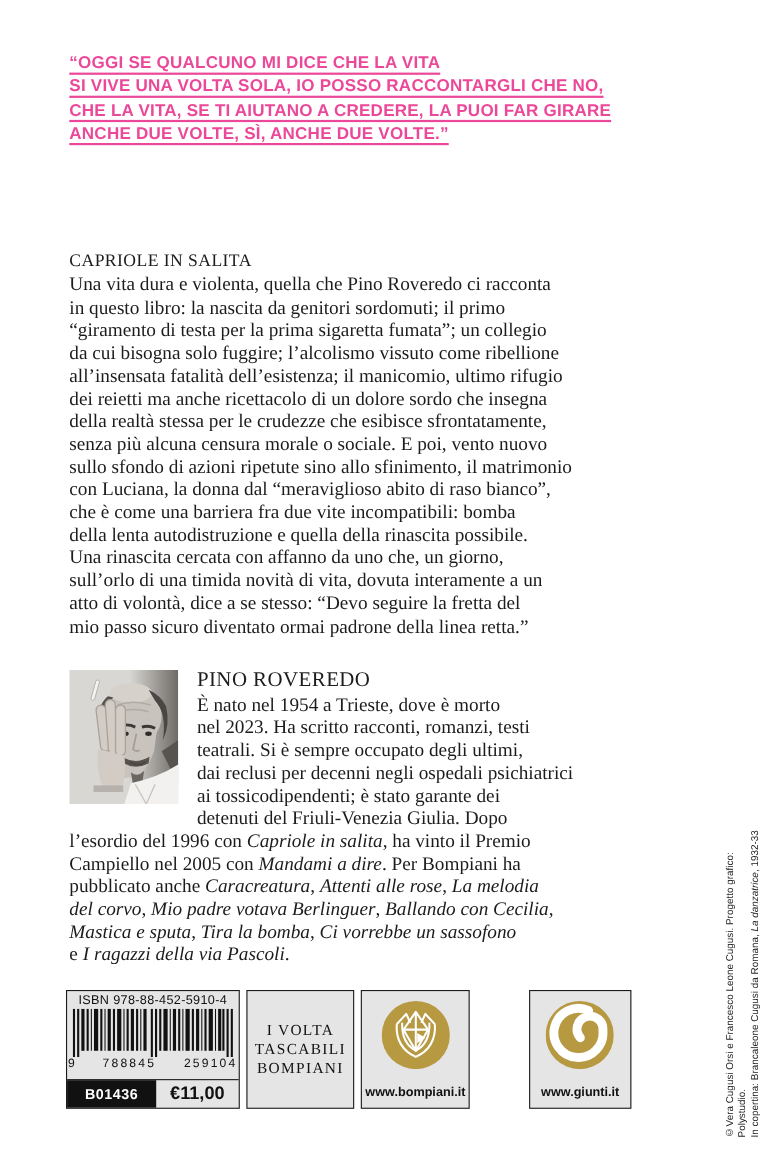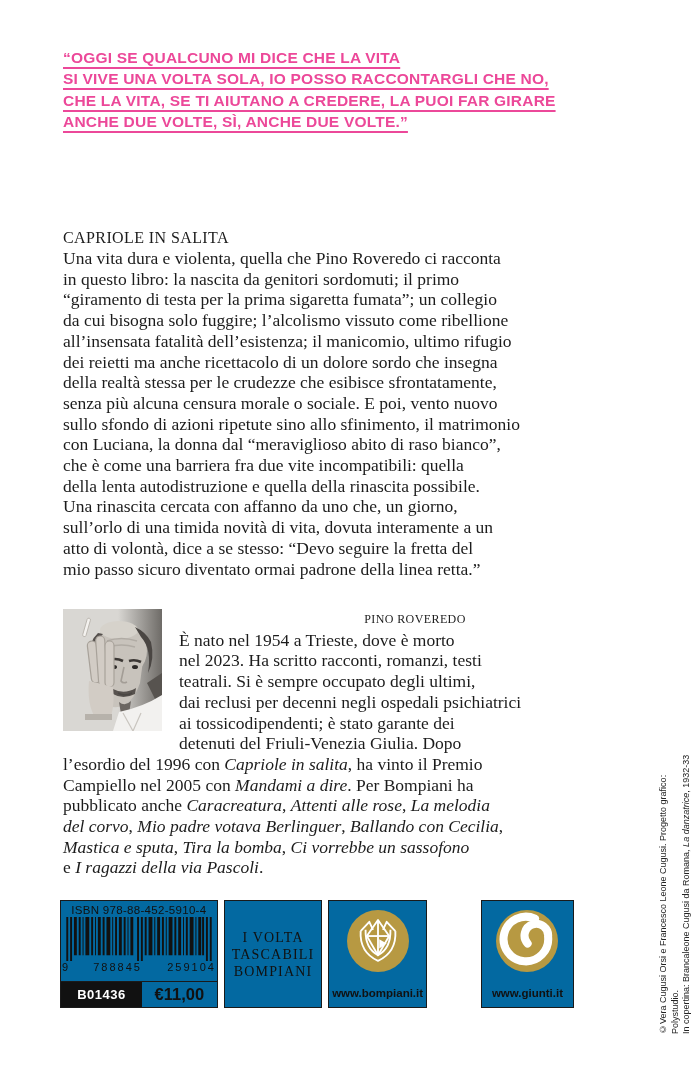--- a/index.html
+++ b/index.html
@@ -15,32 +15,32 @@
   
   .synopsis{position:absolute;left:63px;top:227px;width:588px;}
   .syn-title{font-size:16px;line-height:21px;letter-spacing:.4px;}
   .t-line{font-size:17.5px;line-height:20.7px;}
 
   
   .author{position:absolute;left:63px;top:609px;width:588px;}
   .author-top{display:flex;align-items:flex-start;}
   .photo{width:99px;height:122px;flex:0 0 99px;margin-right:17px;display:block;}
   .author-col{flex:1;}
-  .author-name{font-size:12px;line-height:20.7px;letter-spacing:.4px;text-align:center;}
+  .author-name{font-size:19px;line-height:20.7px;letter-spacing:.4px;}
 
   
   .credits{position:absolute;right:8px;top:742px;height:292px;
            writing-mode:vertical-rl;transform:rotate(180deg);
            font-family:"Liberation Sans",sans-serif;font-size:9px;line-height:11.5px;
            color:#222;}
 
   
   .footer{position:absolute;left:60px;top:900px;width:514px;height:108px;display:flex;gap:6px;
           font-family:"Liberation Sans",sans-serif;}
-  .panel{border:1.5px solid #1a1a1a;box-sizing:border-box;height:108px;background:#0369a1;
+  .panel{border:1.5px solid #1a1a1a;box-sizing:border-box;height:108px;background:#e5e5e5;
          display:flex;flex-direction:column;}
   .p-isbn{width:173px;}
   .p-series{width:108px;justify-content:center;}
   .p-logo{width:108px;align-items:center;}
   .p-logo.last{width:102px;margin-left:48px;}
 
   .isbn-label{font-size:11.5px;letter-spacing:.3px;text-align:center;margin-top:3px;color:#111;}
   .barcode{display:block;margin:1px auto 0;}
   .ean-digits{width:154px;margin:0 auto;display:flex;justify-content:space-between;
               font-size:11px;color:#111;}
@@ -77,21 +77,21 @@
     <div class="t-line">Una vita dura e violenta, quella che Pino Roveredo ci racconta</div>
         <div class="t-line">in questo libro: la nascita da genitori sordomuti; il primo</div>
         <div class="t-line">“giramento di testa per la prima sigaretta fumata”; un collegio</div>
         <div class="t-line">da cui bisogna solo fuggire; l’alcolismo vissuto come ribellione</div>
         <div class="t-line">all’insensata fatalità dell’esistenza; il manicomio, ultimo rifugio</div>
         <div class="t-line">dei reietti ma anche ricettacolo di un dolore sordo che insegna</div>
         <div class="t-line">della realtà stessa per le crudezze che esibisce sfrontatamente,</div>
         <div class="t-line">senza più alcuna censura morale o sociale. E poi, vento nuovo</div>
         <div class="t-line">sullo sfondo di azioni ripetute sino allo sfinimento, il matrimonio</div>
         <div class="t-line">con Luciana, la donna dal “meraviglioso abito di raso bianco”,</div>
-        <div class="t-line">che è come una barriera fra due vite incompatibili: quella</div>
+        <div class="t-line">che è come una barriera fra due vite incompatibili: bomba</div>
         <div class="t-line">della lenta autodistruzione e quella della rinascita possibile.</div>
         <div class="t-line">Una rinascita cercata con affanno da uno che, un giorno,</div>
         <div class="t-line">sull’orlo di una timida novità di vita, dovuta interamente a un</div>
         <div class="t-line">atto di volontà, dice a se stesso: “Devo seguire la fretta del</div>
         <div class="t-line">mio passo sicuro diventato ormai padrone della linea retta.”</div>
       </div>
   </div>
 
   <div class="author">
     <div class="author-top">

